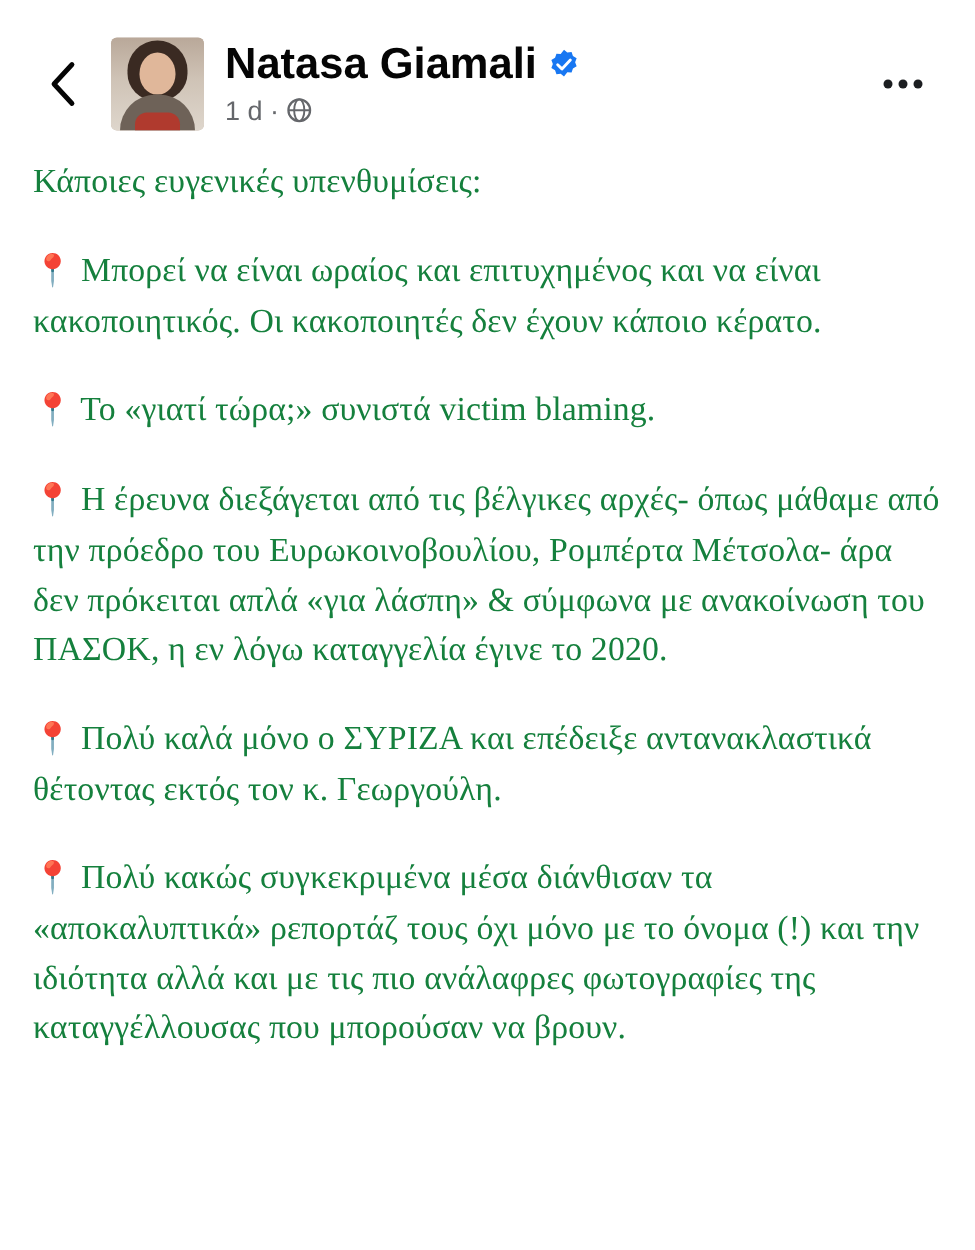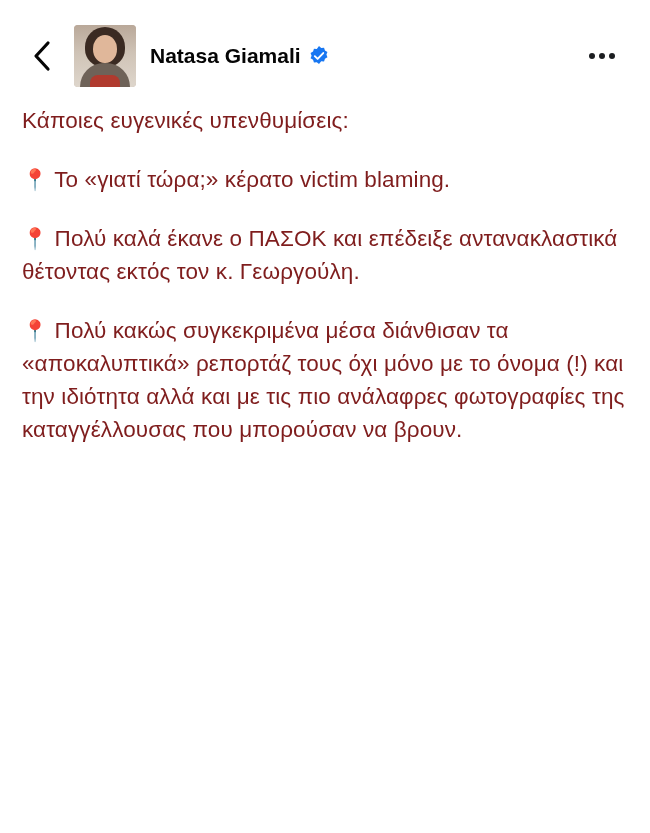--- a/index.html
+++ b/index.html
@@ -99,21 +99,21 @@
     flex-direction: column;
     justify-content: center;
     min-width: 0;
   }
   .name-row {
     display: flex;
     align-items: center;
     gap: 7px;
   }
   .author-name {
-    font-size: 21px;
+    font-size: 29px;
     font-weight: bold;
     line-height: 30px;
     color: #050505;
     white-space: nowrap;
   }
   .verified-badge {
     width: 22px;
     height: 22px;
     flex: 0 0 22px;
     display: block;
@@ -154,23 +154,24 @@
   }
   .post-body {
     padding: 4px 22px 0 22px;
     box-sizing: border-box;
     flex: 1 1 auto;
     overflow: hidden;
   }
   .para {
     font-size: 22.5px;
     line-height: 33px;
-    color: #7f1d1d;
+    color: #15803d;
     margin: 0 0 26px 0;
     letter-spacing: 0.1px;
+    font-family: Liberation Serif, serif;
   }
   .para.last {
     margin-bottom: 4px;
   }
   .pin {
     font-size: 21px;
     line-height: 33px;
   }
 </style>
 </head>
@@ -195,47 +196,64 @@
     </div>
 
     <div class="name-block">
       <div class="name-row">
         <span class="author-name">Natasa Giamali</span>
         <svg class="verified-badge" viewBox="0 0 24 24">
           <path fill="#1877f2" d="M12 1.2l2.4 2.0 3.1-.3 1.0 3.0 2.7 1.6-1.1 2.9 1.1 2.9-2.7 1.6-1.0 3.0-3.1-.3L12 20.8l-2.4-2.0-3.1.3-1.0-3.0L2.8 14.5l1.1-2.9-1.1-2.9 2.7-1.6 1.0-3.0 3.1.3z"></path>
           <polyline points="7.4,12.2 10.5,15.2 16.6,8.8" fill="none" stroke="#ffffff" stroke-width="2.1" stroke-linecap="round" stroke-linejoin="round"></polyline>
         </svg>
       </div>
+      <div class="meta-row">
+        <span class="meta-text">1 d</span>
+        <span class="meta-text">·</span>
+        <svg class="globe-icon" viewBox="0 0 16 16">
+          <circle cx="8" cy="8" r="6.8" fill="none" stroke="#65676b" stroke-width="1.4"></circle>
+          <ellipse cx="8" cy="8" rx="3.2" ry="6.8" fill="none" stroke="#65676b" stroke-width="1.2"></ellipse>
+          <line x1="1.3" y1="8" x2="14.7" y2="8" stroke="#65676b" stroke-width="1.2"></line>
+        </svg>
+      </div>
     </div>
 
     <div class="more-button">
       <span class="dot"></span>
       <span class="dot"></span>
       <span class="dot"></span>
     </div>
 
   </div>
 
   <div class="post-body">
 
     <p class="para">
       <span>Κάποιες ευγενικές υπενθυμίσεις:</span>
     </p>
 
-
-
-    <p class="para">
-      <span class="pin">📍</span>
-      <span>Το «γιατί τώρα;» κέρατο victim blaming.</span>
-    </p>
-
-
-    <p class="para">
-      <span class="pin">📍</span>
-      <span>Πολύ καλά έκανε ο ΠΑΣΟΚ και επέδειξε αντανακλαστικά θέτοντας εκτός τον κ. Γεωργούλη.</span>
+    <p class="para">
+      <span class="pin">📍</span>
+      <span>Μπορεί να είναι ωραίος και επιτυχημένος και να είναι κακοποιητικός. Οι κακοποιητές δεν έχουν κάποιο κέρατο.</span>
+    </p>
+
+
+    <p class="para">
+      <span class="pin">📍</span>
+      <span>Το «γιατί τώρα;» συνιστά victim blaming.</span>
+    </p>
+
+    <p class="para">
+      <span class="pin">📍</span>
+      <span>Η έρευνα διεξάγεται από τις βέλγικες αρχές- όπως μάθαμε από την πρόεδρο του Ευρωκοινοβουλίου, Ρομπέρτα Μέτσολα- άρα δεν πρόκειται απλά «για λάσπη» &amp; σύμφωνα με ανακοίνωση του ΠΑΣΟΚ, η εν λόγω καταγγελία έγινε το 2020.</span>
+    </p>
+
+    <p class="para">
+      <span class="pin">📍</span>
+      <span>Πολύ καλά μόνο ο ΣΥΡΙΖΑ και επέδειξε αντανακλαστικά θέτοντας εκτός τον κ. Γεωργούλη.</span>
     </p>
 
     <p class="para last">
       <span class="pin">📍</span>
       <span>Πολύ κακώς συγκεκριμένα μέσα διάνθισαν τα «αποκαλυπτικά» ρεπορτάζ τους όχι μόνο με το όνομα (!) και την ιδιότητα αλλά και με τις πιο ανάλαφρες φωτογραφίες της καταγγέλλουσας που μπορούσαν να βρουν.</span>
     </p>
 
   </div>
 </div>
 

